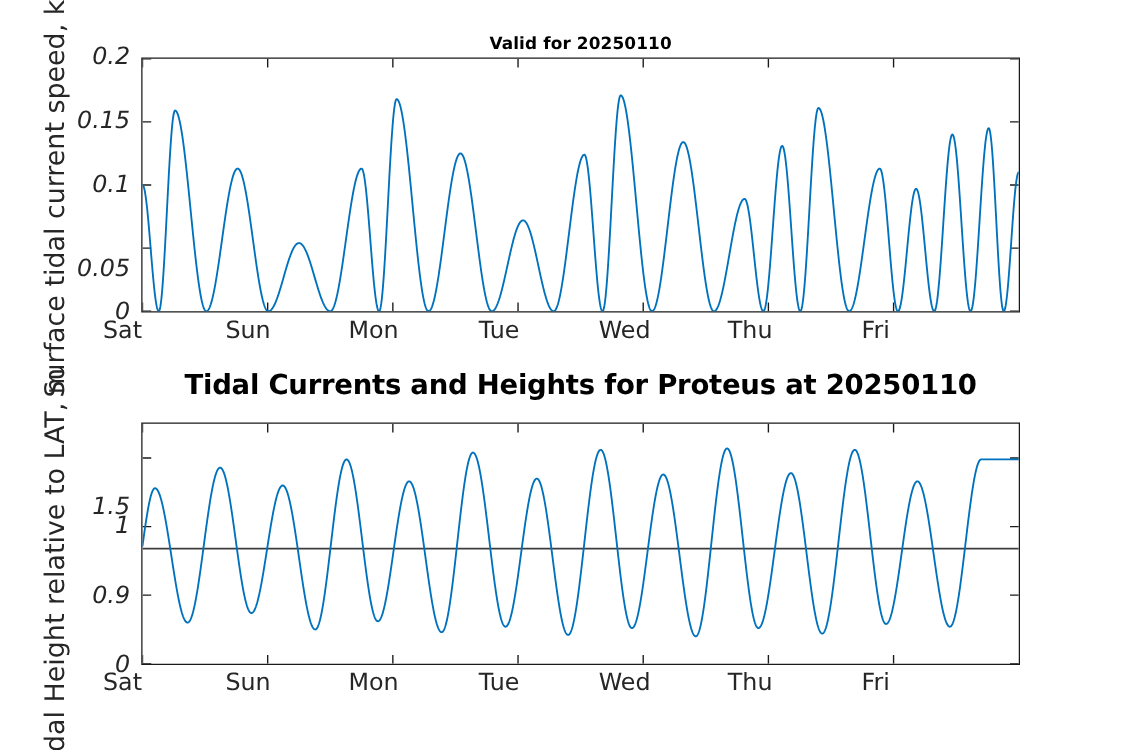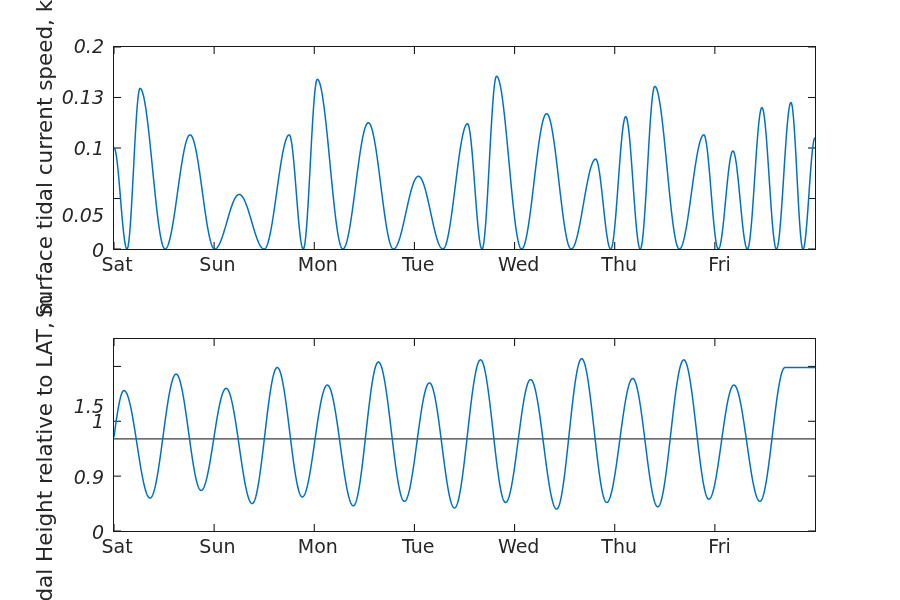--- a/index.html
+++ b/index.html
@@ -88,21 +88,21 @@
   .xtick {
     position: absolute;
     font-size: 19px;
     color: #262626;
     white-space: nowrap;
     transform: translateX(-50%);
     line-height: 1;
   }
   .xtick-row {
     position: absolute;
-    left: 117px;
+    left: 98px;
     width: 703px;
     height: 26px;
   }
   #xtick-row-top    { top: 255px; }
   #xtick-row-bottom { top: 537px; }
 
   
   .ylabel {
     position: absolute;
     font-size: 21.5px;
@@ -121,20 +121,21 @@
   #ylabel-bottom {
     left: 34px;
     top: 620px;
   }
 </style>
 </head>
 <body>
 
 <div id="figure">
 
+  <div id="subtitle-top">Valid for 20250110</div>
 
   <div class="axes-frame" id="axes-top">
     <svg class="plot-svg" id="svg-top" viewBox="0 0 703 204" preserveAspectRatio="none">
         <g stroke="#1a1a1a" stroke-width="1.1" fill="none">
           <line x1="0" y1="204" x2="0" y2="197"></line>
           <line x1="0" y1="0" x2="0" y2="7"></line>
           <line x1="100.42857142857142" y1="204" x2="100.42857142857142" y2="197"></line>
           <line x1="100.42857142857142" y1="0" x2="100.42857142857142" y2="7"></line>
           <line x1="200.85714285714283" y1="204" x2="200.85714285714283" y2="197"></line>
           <line x1="200.85714285714283" y1="0" x2="200.85714285714283" y2="7"></line>
@@ -158,35 +159,36 @@
           <line x1="703" y1="0" x2="696" y2="0"></line>
         </g>
         <polyline points="0.00,102.00 0.29,102.13 0.59,102.51 0.88,103.14 1.17,104.01 1.46,105.13 1.76,106.49 2.05,108.08 2.34,109.90 2.64,111.92 2.93,114.15 3.22,116.58 3.52,119.18 3.81,121.95 4.10,124.88 4.39,127.95 4.69,131.14 4.98,134.44 5.27,137.83 5.57,141.29 5.86,144.82 6.15,148.38 6.44,151.97 6.74,155.57 7.03,159.15 7.32,162.70 7.62,166.20 7.91,169.64 8.20,172.99 8.49,176.24 8.79,179.38 9.08,182.39 9.37,185.25 9.67,187.96 9.96,190.49 10.25,192.83 10.54,194.97 10.84,196.91 11.13,198.63 11.42,200.12 11.72,201.38 12.01,202.39 12.30,203.16 12.60,203.69 12.89,203.96 13.18,203.96 13.47,203.59 13.77,202.81 14.06,201.64 14.35,200.08 14.65,198.14 14.94,195.82 15.23,193.14 15.52,190.11 15.82,186.74 16.11,183.06 16.40,179.08 16.70,174.82 16.99,170.31 17.28,165.56 17.57,160.59 17.87,155.44 18.16,150.13 18.45,144.69 18.75,139.13 19.04,133.49 19.33,127.81 19.63,122.09 19.92,116.38 20.21,110.71 20.50,105.09 20.80,99.57 21.09,94.16 21.38,88.89 21.68,83.79 21.97,78.88 22.26,74.20 22.55,69.75 22.85,65.57 23.14,61.67 23.43,58.08 23.73,54.81 24.02,51.88 24.31,49.30 24.60,47.09 24.90,45.25 25.19,43.80 25.48,42.74 25.78,42.08 26.07,41.82 26.36,41.86 26.66,42.01 26.95,42.26 27.24,42.63 27.53,43.10 27.83,43.68 28.12,44.37 28.41,45.16 28.71,46.06 29.00,47.05 29.29,48.16 29.58,49.36 29.88,50.66 30.17,52.06 30.46,53.55 30.76,55.13 31.05,56.81 31.34,58.58 31.63,60.43 31.93,62.37 32.22,64.38 32.51,66.48 32.81,68.65 33.10,70.89 33.39,73.21 33.69,75.59 33.98,78.04 34.27,80.54 34.56,83.10 34.86,85.72 35.15,88.38 35.44,91.10 35.74,93.85 36.03,96.64 36.32,99.47 36.61,102.33 36.91,105.22 37.20,108.13 37.49,111.06 37.79,114.01 38.08,116.97 38.37,119.94 38.66,122.91 38.96,125.88 39.25,128.85 39.54,131.81 39.84,134.76 40.13,137.69 40.42,140.60 40.72,143.49 41.01,146.35 41.30,149.18 41.59,151.97 41.89,154.72 42.18,157.44 42.47,160.10 42.77,162.72 43.06,165.28 43.35,167.78 43.64,170.23 43.94,172.61 44.23,174.93 44.52,177.17 44.82,179.34 45.11,181.44 45.40,183.45 45.70,185.39 45.99,187.24 46.28,189.01 46.57,190.69 46.87,192.27 47.16,193.76 47.45,195.16 47.75,196.46 48.04,197.66 48.33,198.77 48.62,199.76 48.92,200.66 49.21,201.45 49.50,202.14 49.80,202.72 50.09,203.19 50.38,203.56 50.67,203.81 50.97,203.96 51.26,204.00 51.55,203.95 51.85,203.82 52.14,203.62 52.43,203.34 52.73,202.98 53.02,202.55 53.31,202.04 53.60,201.45 53.90,200.79 54.19,200.06 54.48,199.26 54.78,198.39 55.07,197.44 55.36,196.43 55.65,195.35 55.95,194.20 56.24,192.99 56.53,191.72 56.83,190.39 57.12,188.99 57.41,187.55 57.70,186.04 58.00,184.48 58.29,182.87 58.58,181.21 58.88,179.51 59.17,177.76 59.46,175.97 59.75,174.13 60.05,172.26 60.34,170.36 60.63,168.42 60.93,166.46 61.22,164.47 61.51,162.45 61.81,160.41 62.10,158.35 62.39,156.28 62.68,154.19 62.98,152.09 63.27,149.99 63.56,147.88 63.86,145.77 64.15,143.66 64.44,141.55 64.73,139.45 65.03,137.35 65.32,135.27 65.61,133.21 65.91,131.16 66.20,129.14 66.49,127.13 66.78,125.15 67.08,123.21 67.37,121.29 67.66,119.40 67.96,117.56 68.25,115.75 68.54,113.98 68.84,112.25 69.13,110.57 69.42,108.94 69.71,107.36 70.01,105.83 70.30,104.36 70.59,102.94 70.89,101.58 71.18,100.28 71.47,99.05 71.76,97.87 72.06,96.77 72.35,95.72 72.64,94.75 72.94,93.85 73.23,93.01 73.52,92.25 73.81,91.56 74.11,90.94 74.40,90.40 74.69,89.94 74.99,89.55 75.28,89.23 75.57,89.00 75.87,88.84 76.16,88.75 76.45,88.75 76.74,88.82 77.04,88.98 77.33,89.21 77.62,89.53 77.92,89.92 78.21,90.40 78.50,90.95 78.79,91.58 79.09,92.29 79.38,93.07 79.67,93.92 79.97,94.85 80.26,95.86 80.55,96.93 80.84,98.07 81.14,99.28 81.43,100.56 81.72,101.89 82.02,103.30 82.31,104.76 82.60,106.28 82.90,107.85 83.19,109.48 83.48,111.17 83.77,112.90 84.07,114.67 84.36,116.50 84.65,118.36 84.95,120.26 85.24,122.20 85.53,124.17 85.82,126.18 86.12,128.21 86.41,130.27 86.70,132.35 87.00,134.45 87.29,136.56 87.58,138.70 87.88,140.84 88.17,142.98 88.46,145.14 88.75,147.29 89.05,149.45 89.34,151.60 89.63,153.74 89.93,155.87 90.22,157.99 90.51,160.09 90.80,162.18 91.10,164.24 91.39,166.27 91.68,168.28 91.98,170.26 92.27,172.20 92.56,174.11 92.85,175.98 93.15,177.81 93.44,179.59 93.73,181.33 94.03,183.02 94.32,184.66 94.61,186.24 94.90,187.77 95.20,189.24 95.49,190.65 95.78,192.00 96.08,193.28 96.37,194.50 96.66,195.65 96.96,196.73 97.25,197.75 97.54,198.69 97.83,199.55 98.13,200.35 98.42,201.06 98.71,201.70 99.01,202.27 99.30,202.75 99.59,203.16 99.88,203.49 100.18,203.73 100.47,203.90 100.76,203.99 101.06,204.00 101.35,203.96 101.64,203.89 101.93,203.77 102.23,203.62 102.52,203.43 102.81,203.21 103.11,202.94 103.40,202.64 103.69,202.31 103.99,201.93 104.28,201.52 104.57,201.08 104.86,200.60 105.16,200.09 105.45,199.54 105.74,198.96 106.04,198.35 106.33,197.71 106.62,197.04 106.91,196.35 107.21,195.62 107.50,194.87 107.79,194.09 108.09,193.28 108.38,192.46 108.67,191.61 108.97,190.74 109.26,189.85 109.55,188.94 109.84,188.01 110.14,187.07 110.43,186.11 110.72,185.14 111.02,184.15 111.31,183.16 111.60,182.16 111.89,181.15 112.19,180.13 112.48,179.10 112.77,178.08 113.07,177.05 113.36,176.02 113.65,174.99 113.94,173.96 114.24,172.94 114.53,171.92 114.82,170.91 115.12,169.90 115.41,168.91 115.70,167.92 116.00,166.95 116.29,165.99 116.58,165.04 116.87,164.11 117.17,163.20 117.46,162.31 117.75,161.44 118.05,160.58 118.34,159.75 118.63,158.95 118.92,158.16 119.22,157.41 119.51,156.68 119.80,155.97 120.10,155.30 120.39,154.66 120.68,154.04 120.97,153.46 121.27,152.91 121.56,152.39 121.85,151.91 122.15,151.46 122.44,151.04 122.73,150.67 123.03,150.32 123.32,150.02 123.61,149.75 123.90,149.52 124.20,149.32 124.49,149.17 124.78,149.05 125.08,148.97 125.37,148.93 125.66,148.92 125.95,148.96 126.25,149.03 126.54,149.14 126.83,149.28 127.13,149.46 127.42,149.68 127.71,149.93 128.00,150.22 128.30,150.55 128.59,150.91 128.88,151.30 129.18,151.73 129.47,152.19 129.76,152.68 130.06,153.21 130.35,153.76 130.64,154.35 130.93,154.97 131.23,155.61 131.52,156.29 131.81,156.99 132.11,157.71 132.40,158.46 132.69,159.24 132.98,160.04 133.28,160.86 133.57,161.70 133.86,162.57 134.16,163.45 134.45,164.34 134.74,165.26 135.03,166.19 135.33,167.13 135.62,168.09 135.91,169.05 136.21,170.03 136.50,171.02 136.79,172.01 137.09,173.01 137.38,174.01 137.67,175.02 137.96,176.03 138.26,177.04 138.55,178.05 138.84,179.05 139.14,180.05 139.43,181.05 139.72,182.04 140.01,183.03 140.31,184.00 140.60,184.97 140.89,185.92 141.19,186.87 141.48,187.79 141.77,188.71 142.06,189.60 142.36,190.48 142.65,191.34 142.94,192.18 143.24,193.00 143.53,193.79 143.82,194.56 144.12,195.31 144.41,196.04 144.70,196.73 144.99,197.40 145.29,198.04 145.58,198.66 145.87,199.24 146.17,199.79 146.46,200.31 146.75,200.80 147.04,201.25 147.34,201.68 147.63,202.07 147.92,202.42 148.22,202.74 148.51,203.02 148.80,203.27 149.09,203.48 149.39,203.66 149.68,203.80 149.97,203.90 150.27,203.97 150.56,204.00 150.85,203.98 151.15,203.89 151.44,203.72 151.73,203.47 152.02,203.14 152.32,202.74 152.61,202.26 152.90,201.71 153.20,201.09 153.49,200.39 153.78,199.61 154.07,198.77 154.37,197.85 154.66,196.87 154.95,195.82 155.25,194.70 155.54,193.52 155.83,192.27 156.12,190.97 156.42,189.60 156.71,188.17 157.00,186.69 157.30,185.16 157.59,183.57 157.88,181.93 158.18,180.24 158.47,178.51 158.76,176.74 159.05,174.92 159.35,173.07 159.64,171.18 159.93,169.26 160.23,167.30 160.52,165.32 160.81,163.32 161.10,161.29 161.40,159.24 161.69,157.17 161.98,155.09 162.28,152.99 162.57,150.89 162.86,148.78 163.15,146.67 163.45,144.56 163.74,142.45 164.03,140.35 164.33,138.25 164.62,136.16 164.91,134.09 165.21,132.04 165.50,130.00 165.79,127.99 166.08,126.00 166.38,124.04 166.67,122.11 166.96,120.21 167.26,118.34 167.55,116.52 167.84,114.73 168.13,112.99 168.43,111.29 168.72,109.64 169.01,108.03 169.31,106.48 169.60,104.98 169.89,103.54 170.18,102.16 170.48,100.83 170.77,99.57 171.06,98.37 171.36,97.23 171.65,96.16 171.94,95.16 172.24,94.22 172.53,93.36 172.82,92.57 173.11,91.85 173.41,91.20 173.70,90.63 173.99,90.13 174.29,89.71 174.58,89.36 174.87,89.09 175.16,88.89 175.46,88.78 175.75,88.74 176.04,88.86 176.34,89.23 176.63,89.85 176.92,90.70 177.21,91.80 177.51,93.13 177.80,94.68 178.09,96.46 178.39,98.45 178.68,100.65 178.97,103.04 179.27,105.62 179.56,108.37 179.85,111.29 180.14,114.35 180.44,117.55 180.73,120.88 181.02,124.32 181.32,127.85 181.61,131.45 181.90,135.13 182.19,138.85 182.49,142.60 182.78,146.37 183.07,150.14 183.37,153.89 183.66,157.61 183.95,161.29 184.24,164.89 184.54,168.42 184.83,171.86 185.12,175.18 185.42,178.39 185.71,181.45 186.00,184.37 186.30,187.12 186.59,189.70 186.88,192.09 187.17,194.29 187.47,196.28 187.76,198.06 188.05,199.61 188.35,200.94 188.64,202.04 188.93,202.89 189.22,203.51 189.52,203.88 189.81,204.00 190.10,203.82 190.40,203.27 190.69,202.35 190.98,201.08 191.27,199.45 191.57,197.48 191.86,195.16 192.15,192.52 192.45,189.56 192.74,186.29 193.03,182.74 193.33,178.90 193.62,174.81 193.91,170.48 194.20,165.92 194.50,161.16 194.79,156.22 195.08,151.11 195.38,145.86 195.67,140.50 195.96,135.04 196.25,129.50 196.55,123.92 196.84,118.32 197.13,112.72 197.43,107.14 197.72,101.60 198.01,96.14 198.30,90.78 198.60,85.53 198.89,80.42 199.18,75.48 199.48,70.72 199.77,66.16 200.06,61.83 200.36,57.74 200.65,53.90 200.94,50.35 201.23,47.08 201.53,44.12 201.82,41.48 202.11,39.16 202.41,37.19 202.70,35.56 202.99,34.29 203.28,33.37 203.58,32.82 203.87,32.64 204.16,32.70 204.46,32.86 204.75,33.14 205.04,33.52 205.33,34.02 205.63,34.62 205.92,35.34 206.21,36.16 206.51,37.08 206.80,38.11 207.09,39.25 207.38,40.48 207.68,41.82 207.97,43.26 208.26,44.79 208.56,46.41 208.85,48.14 209.14,49.95 209.44,51.84 209.73,53.83 210.02,55.90 210.31,58.05 210.61,60.27 210.90,62.58 211.19,64.95 211.49,67.39 211.78,69.90 212.07,72.47 212.36,75.10 212.66,77.79 212.95,80.52 213.24,83.31 213.54,86.14 213.83,89.02 214.12,91.93 214.41,94.87 214.71,97.85 215.00,100.85 215.29,103.88 215.59,106.92 215.88,109.98 216.17,113.05 216.47,116.12 216.76,119.20 217.05,122.28 217.34,125.35 217.64,128.41 217.93,131.46 218.22,134.50 218.52,137.51 218.81,140.50 219.10,143.45 219.39,146.38 219.69,149.27 219.98,152.12 220.27,154.93 220.57,157.69 220.86,160.40 221.15,163.05 221.44,165.65 221.74,168.18 222.03,170.65 222.32,173.06 222.62,175.39 222.91,177.65 223.20,179.83 223.50,181.93 223.79,183.95 224.08,185.89 224.37,187.74 224.67,189.50 224.96,191.17 225.25,192.74 225.55,194.22 225.84,195.60 226.13,196.88 226.42,198.05 226.72,199.13 227.01,200.10 227.30,200.97 227.60,201.72 227.89,202.38 228.18,202.92 228.47,203.35 228.77,203.67 229.06,203.89 229.35,203.99 229.65,203.99 229.94,203.90 230.23,203.73 230.53,203.48 230.82,203.14 231.11,202.73 231.40,202.23 231.70,201.66 231.99,201.00 232.28,200.27 232.58,199.46 232.87,198.57 233.16,197.61 233.45,196.57 233.75,195.46 234.04,194.28 234.33,193.03 234.63,191.71 234.92,190.32 235.21,188.87 235.51,187.36 235.80,185.79 236.09,184.16 236.38,182.47 236.68,180.72 236.97,178.93 237.26,177.08 237.56,175.19 237.85,173.25 238.14,171.27 238.43,169.25 238.73,167.19 239.02,165.10 239.31,162.97 239.61,160.82 239.90,158.64 240.19,156.43 240.48,154.21 240.78,151.96 241.07,149.71 241.36,147.43 241.66,145.15 241.95,142.87 242.24,140.58 242.54,138.29 242.83,136.00 243.12,133.72 243.41,131.44 243.71,129.18 244.00,126.93 244.29,124.70 244.59,122.49 244.88,120.30 245.17,118.14 245.46,116.01 245.76,113.90 246.05,111.83 246.34,109.80 246.64,107.81 246.93,105.86 247.22,103.95 247.51,102.09 247.81,100.28 248.10,98.53 248.39,96.82 248.69,95.17 248.98,93.58 249.27,92.05 249.56,90.58 249.86,89.18 250.15,87.84 250.44,86.57 250.74,85.37 251.03,84.24 251.32,83.18 251.62,82.20 251.91,81.29 252.20,80.46 252.49,79.70 252.79,79.02 253.08,78.43 253.37,77.91 253.67,77.47 253.96,77.11 254.25,76.84 254.54,76.64 254.84,76.53 255.13,76.50 255.42,76.56 255.72,76.70 256.01,76.92 256.30,77.23 256.60,77.63 256.89,78.11 257.18,78.67 257.47,79.32 257.77,80.05 258.06,80.85 258.35,81.74 258.65,82.71 258.94,83.75 259.23,84.87 259.52,86.07 259.82,87.34 260.11,88.68 260.40,90.08 260.70,91.56 260.99,93.10 261.28,94.70 261.57,96.37 261.87,98.09 262.16,99.87 262.45,101.71 262.75,103.59 263.04,105.53 263.33,107.51 263.63,109.54 263.92,111.61 264.21,113.71 264.50,115.85 264.80,118.03 265.09,120.23 265.38,122.46 265.68,124.72 265.97,127.00 266.26,129.29 266.55,131.60 266.85,133.92 267.14,136.25 267.43,138.58 267.73,140.92 268.02,143.25 268.31,145.58 268.60,147.91 268.90,150.22 269.19,152.52 269.48,154.81 269.78,157.07 270.07,159.31 270.36,161.53 270.65,163.72 270.95,165.87 271.24,168.00 271.53,170.08 271.83,172.12 272.12,174.13 272.41,176.08 272.71,177.99 273.00,179.85 273.29,181.65 273.58,183.40 273.88,185.09 274.17,186.72 274.46,188.29 274.76,189.79 275.05,191.23 275.34,192.60 275.63,193.90 275.93,195.12 276.22,196.27 276.51,197.35 276.81,198.35 277.10,199.27 277.39,200.12 277.69,200.88 277.98,201.56 278.27,202.16 278.56,202.68 278.86,203.11 279.15,203.45 279.44,203.72 279.74,203.89 280.03,203.99 280.32,204.00 280.61,203.95 280.91,203.85 281.20,203.71 281.49,203.52 281.79,203.28 282.08,202.99 282.37,202.65 282.66,202.26 282.96,201.83 283.25,201.35 283.54,200.83 283.84,200.26 284.13,199.64 284.42,198.98 284.71,198.28 285.01,197.54 285.30,196.76 285.59,195.94 285.89,195.08 286.18,194.18 286.47,193.24 286.77,192.28 287.06,191.27 287.35,190.24 287.64,189.17 287.94,188.08 288.23,186.96 288.52,185.81 288.82,184.63 289.11,183.43 289.40,182.22 289.69,180.98 289.99,179.72 290.28,178.44 290.57,177.15 290.87,175.85 291.16,174.54 291.45,173.21 291.75,171.88 292.04,170.54 292.33,169.20 292.62,167.86 292.92,166.51 293.21,165.17 293.50,163.82 293.80,162.49 294.09,161.16 294.38,159.83 294.67,158.52 294.97,157.22 295.26,155.93 295.55,154.66 295.85,153.41 296.14,152.17 296.43,150.95 296.72,149.76 297.02,148.59 297.31,147.44 297.60,146.32 297.90,145.23 298.19,144.17 298.48,143.14 298.77,142.14 299.07,141.18 299.36,140.25 299.65,139.36 299.95,138.50 300.24,137.69 300.53,136.91 300.83,136.17 301.12,135.48 301.41,134.83 301.70,134.22 302.00,133.66 302.29,133.14 302.58,132.67 302.88,132.24 303.17,131.86 303.46,131.53 303.75,131.25 304.05,131.01 304.34,130.83 304.63,130.69 304.93,130.60 305.22,130.56 305.51,130.57 305.81,130.64 306.10,130.75 306.39,130.91 306.68,131.13 306.98,131.40 307.27,131.71 307.56,132.08 307.86,132.49 308.15,132.96 308.44,133.47 308.73,134.03 309.03,134.63 309.32,135.29 309.61,135.98 309.91,136.72 310.20,137.50 310.49,138.33 310.78,139.19 311.08,140.10 311.37,141.04 311.66,142.02 311.96,143.03 312.25,144.08 312.54,145.16 312.83,146.27 313.13,147.41 313.42,148.58 313.71,149.78 314.01,151.00 314.30,152.24 314.59,153.50 314.89,154.78 315.18,156.08 315.47,157.40 315.76,158.73 316.06,160.07 316.35,161.42 316.64,162.78 316.94,164.14 317.23,165.51 317.52,166.89 317.81,168.26 318.11,169.63 318.40,171.00 318.69,172.36 318.99,173.72 319.28,175.07 319.57,176.40 319.87,177.73 320.16,179.04 320.45,180.33 320.74,181.60 321.04,182.86 321.33,184.09 321.62,185.30 321.92,186.48 322.21,187.64 322.50,188.77 322.79,189.87 323.09,190.93 323.38,191.97 323.67,192.97 323.97,193.93 324.26,194.86 324.55,195.74 324.84,196.59 325.14,197.40 325.43,198.16 325.72,198.88 326.02,199.56 326.31,200.19 326.60,200.78 326.89,201.32 327.19,201.81 327.48,202.25 327.77,202.65 328.07,202.99 328.36,203.28 328.65,203.53 328.95,203.72 329.24,203.87 329.53,203.96 329.82,204.00 330.12,203.98 330.41,203.87 330.70,203.67 331.00,203.39 331.29,203.02 331.58,202.56 331.87,202.02 332.17,201.39 332.46,200.67 332.75,199.87 333.05,198.99 333.34,198.03 333.63,196.98 333.93,195.86 334.22,194.66 334.51,193.39 334.80,192.04 335.10,190.62 335.39,189.13 335.68,187.58 335.98,185.95 336.27,184.27 336.56,182.52 336.85,180.72 337.15,178.85 337.44,176.94 337.73,174.98 338.03,172.96 338.32,170.91 338.61,168.81 338.90,166.67 339.20,164.49 339.49,162.28 339.78,160.04 340.08,157.78 340.37,155.49 340.66,153.18 340.95,150.85 341.25,148.51 341.54,146.16 341.83,143.80 342.13,141.44 342.42,139.07 342.71,136.71 343.01,134.35 343.30,132.00 343.59,129.67 343.88,127.35 344.18,125.05 344.47,122.77 344.76,120.51 345.06,118.29 345.35,116.09 345.64,113.93 345.93,111.81 346.23,109.73 346.52,107.69 346.81,105.70 347.11,103.75 347.40,101.86 347.69,100.02 347.99,98.24 348.28,96.52 348.57,94.86 348.86,93.27 349.16,91.74 349.45,90.28 349.74,88.89 350.04,87.58 350.33,86.33 350.62,85.17 350.91,84.08 351.21,83.07 351.50,82.14 351.79,81.30 352.09,80.53 352.38,79.85 352.67,79.26 352.96,78.75 353.26,78.33 353.55,78.00 353.84,77.75 354.14,77.59 354.43,77.52 354.72,77.58 355.01,77.89 355.31,78.45 355.60,79.25 355.89,80.31 356.19,81.60 356.48,83.13 356.77,84.89 357.07,86.87 357.36,89.07 357.65,91.47 357.94,94.07 358.24,96.86 358.53,99.82 358.82,102.94 359.12,106.22 359.41,109.64 359.70,113.17 359.99,116.82 360.29,120.57 360.58,124.39 360.87,128.28 361.17,132.22 361.46,136.20 361.75,140.19 362.05,144.18 362.34,148.16 362.63,152.12 362.92,156.02 363.22,159.87 363.51,163.64 363.80,167.31 364.10,170.89 364.39,174.34 364.68,177.65 364.97,180.82 365.27,183.83 365.56,186.67 365.85,189.33 366.15,191.79 366.44,194.04 366.73,196.09 367.02,197.91 367.32,199.51 367.61,200.87 367.90,201.99 368.20,202.87 368.49,203.50 368.78,203.87 369.07,204.00 369.37,203.83 369.66,203.30 369.95,202.44 370.25,201.23 370.54,199.68 370.83,197.81 371.13,195.61 371.42,193.09 371.71,190.27 372.00,187.16 372.30,183.77 372.59,180.10 372.88,176.19 373.18,172.04 373.47,167.67 373.76,163.09 374.05,158.33 374.35,153.41 374.64,148.34 374.93,143.14 375.23,137.84 375.52,132.45 375.81,127.00 376.11,121.51 376.40,116.00 376.69,110.50 376.98,105.02 377.28,99.58 377.57,94.22 377.86,88.94 378.16,83.78 378.45,78.75 378.74,73.87 379.03,69.16 379.33,64.64 379.62,60.33 379.91,56.25 380.21,52.40 380.50,48.82 380.79,45.50 381.08,42.47 381.38,39.74 381.67,37.31 381.96,35.20 382.26,33.42 382.55,31.97 382.84,30.86 383.14,30.09 383.43,29.67 383.72,29.58 384.01,29.68 384.31,29.89 384.60,30.21 384.89,30.65 385.19,31.21 385.48,31.88 385.77,32.67 386.06,33.57 386.36,34.58 386.65,35.70 386.94,36.94 387.24,38.27 387.53,39.72 387.82,41.26 388.11,42.91 388.41,44.66 388.70,46.50 388.99,48.44 389.29,50.47 389.58,52.59 389.87,54.80 390.16,57.09 390.46,59.46 390.75,61.91 391.04,64.43 391.34,67.02 391.63,69.68 391.92,72.40 392.22,75.18 392.51,78.01 392.80,80.90 393.09,83.84 393.39,86.82 393.68,89.84 393.97,92.90 394.27,95.99 394.56,99.10 394.85,102.25 395.14,105.41 395.44,108.58 395.73,111.77 396.02,114.96 396.32,118.16 396.61,121.35 396.90,124.54 397.20,127.72 397.49,130.88 397.78,134.03 398.07,137.15 398.37,140.24 398.66,143.30 398.95,146.33 399.25,149.32 399.54,152.26 399.83,155.16 400.12,158.00 400.42,160.79 400.71,163.52 401.00,166.19 401.30,168.79 401.59,171.32 401.88,173.77 402.17,176.16 402.47,178.46 402.76,180.68 403.05,182.81 403.35,184.85 403.64,186.80 403.93,188.66 404.23,190.42 404.52,192.09 404.81,193.65 405.10,195.11 405.40,196.46 405.69,197.71 405.98,198.84 406.28,199.87 406.57,200.79 406.86,201.59 407.15,202.28 407.45,202.85 407.74,203.31 408.03,203.65 408.33,203.88 408.62,203.99 408.91,203.99 409.20,203.89 409.50,203.70 409.79,203.42 410.08,203.04 410.38,202.58 410.67,202.03 410.96,201.39 411.25,200.66 411.55,199.84 411.84,198.93 412.13,197.95 412.43,196.87 412.72,195.72 413.01,194.48 413.31,193.17 413.60,191.78 413.89,190.31 414.18,188.77 414.48,187.16 414.77,185.48 415.06,183.73 415.36,181.92 415.65,180.04 415.94,178.11 416.23,176.12 416.53,174.07 416.82,171.98 417.11,169.83 417.41,167.64 417.70,165.40 417.99,163.13 418.28,160.82 418.58,158.47 418.87,156.10 419.16,153.69 419.46,151.27 419.75,148.82 420.04,146.35 420.34,143.87 420.63,141.38 420.92,138.88 421.21,136.38 421.51,133.87 421.80,131.37 422.09,128.87 422.39,126.39 422.68,123.91 422.97,121.45 423.26,119.01 423.56,116.59 423.85,114.20 424.14,111.84 424.44,109.51 424.73,107.21 425.02,104.95 425.32,102.74 425.61,100.56 425.90,98.44 426.19,96.36 426.49,94.34 426.78,92.37 427.07,90.47 427.37,88.62 427.66,86.83 427.95,85.11 428.24,83.46 428.54,81.88 428.83,80.37 429.12,78.94 429.42,77.58 429.71,76.30 430.00,75.10 430.29,73.98 430.59,72.94 430.88,71.99 431.17,71.12 431.47,70.34 431.76,69.65 432.05,69.04 432.34,68.53 432.64,68.11 432.93,67.77 433.22,67.53 433.52,67.38 433.81,67.32 434.10,67.36 434.40,67.48 434.69,67.71 434.98,68.03 435.27,68.44 435.57,68.95 435.86,69.56 436.15,70.25 436.45,71.04 436.74,71.91 437.03,72.88 437.32,73.93 437.62,75.07 437.91,76.29 438.20,77.60 438.50,78.99 438.79,80.46 439.08,82.00 439.38,83.62 439.67,85.32 439.96,87.08 440.25,88.91 440.55,90.81 440.84,92.77 441.13,94.79 441.43,96.86 441.72,98.99 442.01,101.17 442.30,103.40 442.60,105.68 442.89,108.00 443.18,110.35 443.48,112.74 443.77,115.17 444.06,117.62 444.35,120.10 444.65,122.60 444.94,125.11 445.23,127.65 445.53,130.19 445.82,132.74 446.11,135.29 446.41,137.85 446.70,140.40 446.99,142.95 447.28,145.48 447.58,148.01 447.87,150.51 448.16,152.99 448.46,155.45 448.75,157.89 449.04,160.29 449.33,162.65 449.63,164.98 449.92,167.27 450.21,169.51 450.51,171.71 450.80,173.86 451.09,175.95 451.38,177.98 451.68,179.96 451.97,181.87 452.26,183.72 452.56,185.51 452.85,187.22 453.14,188.86 453.43,190.43 453.73,191.92 454.02,193.33 454.31,194.66 454.61,195.91 454.90,197.07 455.19,198.15 455.49,199.14 455.78,200.04 456.07,200.86 456.36,201.58 456.66,202.20 456.95,202.74 457.24,203.18 457.54,203.53 457.83,203.78 458.12,203.94 458.41,204.00 458.71,203.98 459.00,203.89 459.29,203.74 459.59,203.53 459.88,203.25 460.17,202.92 460.47,202.52 460.76,202.05 461.05,201.53 461.34,200.95 461.64,200.31 461.93,199.61 462.22,198.85 462.52,198.04 462.81,197.17 463.10,196.25 463.39,195.27 463.69,194.25 463.98,193.17 464.27,192.05 464.57,190.88 464.86,189.66 465.15,188.40 465.44,187.10 465.74,185.76 466.03,184.38 466.32,182.96 466.62,181.51 466.91,180.03 467.20,178.52 467.50,176.98 467.79,175.42 468.08,173.83 468.37,172.22 468.67,170.59 468.96,168.95 469.25,167.29 469.55,165.61 469.84,163.93 470.13,162.24 470.42,160.55 470.72,158.85 471.01,157.16 471.30,155.46 471.60,153.77 471.89,152.08 472.18,150.41 472.47,148.75 472.77,147.10 473.06,145.46 473.35,143.85 473.65,142.25 473.94,140.68 474.23,139.13 474.52,137.62 474.82,136.13 475.11,134.67 475.40,133.24 475.70,131.85 475.99,130.50 476.28,129.19 476.58,127.92 476.87,126.69 477.16,125.50 477.45,124.36 477.75,123.27 478.04,122.23 478.33,121.24 478.63,120.31 478.92,119.42 479.21,118.59 479.50,117.82 479.80,117.10 480.09,116.45 480.38,115.85 480.68,115.31 480.97,114.83 481.26,114.41 481.55,114.06 481.85,113.76 482.14,113.53 482.43,113.37 482.73,113.26 483.02,113.22 483.31,113.28 483.61,113.51 483.90,113.91 484.19,114.47 484.48,115.20 484.78,116.09 485.07,117.14 485.36,118.35 485.66,119.70 485.95,121.20 486.24,122.84 486.53,124.61 486.83,126.51 487.12,128.53 487.41,130.67 487.71,132.90 488.00,135.23 488.29,137.65 488.59,140.15 488.88,142.71 489.17,145.34 489.46,148.01 489.76,150.73 490.05,153.47 490.34,156.23 490.64,159.01 490.93,161.78 491.22,164.53 491.51,167.27 491.81,169.97 492.10,172.64 492.39,175.25 492.69,177.79 492.98,180.27 493.27,182.66 493.56,184.97 493.86,187.17 494.15,189.28 494.44,191.26 494.74,193.12 495.03,194.86 495.32,196.46 495.61,197.92 495.91,199.23 496.20,200.39 496.49,201.40 496.79,202.24 497.08,202.92 497.37,203.44 497.67,203.79 497.96,203.97 498.25,203.98 498.54,203.75 498.84,203.27 499.13,202.54 499.42,201.57 499.72,200.36 500.01,198.91 500.30,197.24 500.59,195.34 500.89,193.22 501.18,190.90 501.47,188.37 501.77,185.65 502.06,182.75 502.35,179.69 502.64,176.46 502.94,173.09 503.23,169.58 503.52,165.95 503.82,162.22 504.11,158.39 504.40,154.48 504.70,150.51 504.99,146.49 505.28,142.43 505.57,138.36 505.87,134.28 506.16,130.21 506.45,126.16 506.75,122.16 507.04,118.21 507.33,114.34 507.62,110.55 507.92,106.86 508.21,103.28 508.50,99.83 508.80,96.52 509.09,93.36 509.38,90.36 509.68,87.54 509.97,84.90 510.26,82.46 510.55,80.23 510.85,78.20 511.14,76.40 511.43,74.82 511.73,73.47 512.02,72.36 512.31,71.50 512.60,70.88 512.90,70.50 513.19,70.38 513.48,70.51 513.78,70.91 514.07,71.58 514.36,72.50 514.65,73.69 514.95,75.13 515.24,76.81 515.53,78.74 515.83,80.90 516.12,83.28 516.41,85.88 516.71,88.69 517.00,91.68 517.29,94.86 517.58,98.21 517.88,101.72 518.17,105.36 518.46,109.14 518.76,113.02 519.05,117.00 519.34,121.07 519.63,125.19 519.93,129.37 520.22,133.57 520.51,137.79 520.81,142.01 521.10,146.21 521.39,150.37 521.68,154.48 521.98,158.52 522.27,162.48 522.56,166.33 522.86,170.07 523.15,173.68 523.44,177.14 523.74,180.44 524.03,183.57 524.32,186.52 524.61,189.26 524.91,191.80 525.20,194.12 525.49,196.22 525.79,198.08 526.08,199.69 526.37,201.06 526.66,202.17 526.96,203.02 527.25,203.61 527.54,203.93 527.84,203.99 528.13,203.73 528.42,203.14 528.71,202.24 529.01,201.01 529.30,199.46 529.59,197.61 529.89,195.45 530.18,193.00 530.47,190.26 530.76,187.26 531.06,183.99 531.35,180.47 531.64,176.72 531.94,172.75 532.23,168.58 532.52,164.22 532.82,159.69 533.11,155.02 533.40,150.21 533.69,145.28 533.99,140.26 534.28,135.17 534.57,130.03 534.87,124.85 535.16,119.67 535.45,114.49 535.74,109.34 536.04,104.24 536.33,99.21 536.62,94.27 536.92,89.44 537.21,84.74 537.50,80.19 537.79,75.81 538.09,71.61 538.38,67.61 538.67,63.83 538.97,60.28 539.26,56.97 539.55,53.93 539.85,51.15 540.14,48.66 540.43,46.46 540.72,44.56 541.02,42.97 541.31,41.70 541.60,40.75 541.90,40.11 542.19,39.81 542.48,39.80 542.77,39.92 543.07,40.16 543.36,40.51 543.65,40.98 543.95,41.56 544.24,42.25 544.53,43.05 544.83,43.96 545.12,44.98 545.41,46.11 545.70,47.35 546.00,48.69 546.29,50.13 546.58,51.67 546.88,53.31 547.17,55.05 547.46,56.88 547.75,58.80 548.05,60.81 548.34,62.91 548.63,65.08 548.93,67.34 549.22,69.67 549.51,72.08 549.80,74.55 550.10,77.10 550.39,79.70 550.68,82.36 550.98,85.08 551.27,87.85 551.56,90.67 551.86,93.53 552.15,96.43 552.44,99.37 552.73,102.34 553.03,105.33 553.32,108.35 553.61,111.39 553.91,114.44 554.20,117.51 554.49,120.57 554.78,123.64 555.08,126.71 555.37,129.77 555.66,132.82 555.96,135.86 556.25,138.88 556.54,141.87 556.83,144.83 557.13,147.76 557.42,150.66 557.71,153.51 558.01,156.33 558.30,159.09 558.59,161.80 558.88,164.46 559.18,167.05 559.47,169.58 559.76,172.05 560.06,174.44 560.35,176.77 560.64,179.01 560.94,181.18 561.23,183.26 561.52,185.26 561.81,187.17 562.11,188.98 562.40,190.71 562.69,192.33 562.99,193.86 563.28,195.29 563.57,196.61 563.86,197.83 564.16,198.95 564.45,199.95 564.74,200.85 565.04,201.64 565.33,202.31 565.62,202.88 565.91,203.33 566.21,203.66 566.50,203.88 566.79,203.99 567.09,203.99 567.38,203.90 567.67,203.73 567.97,203.49 568.26,203.16 568.55,202.75 568.84,202.27 569.14,201.70 569.43,201.06 569.72,200.35 570.02,199.55 570.31,198.69 570.60,197.75 570.89,196.73 571.19,195.65 571.48,194.50 571.77,193.28 572.07,192.00 572.36,190.65 572.65,189.24 572.95,187.77 573.24,186.24 573.53,184.66 573.82,183.02 574.12,181.33 574.41,179.59 574.70,177.81 575.00,175.98 575.29,174.11 575.58,172.20 575.87,170.26 576.17,168.28 576.46,166.27 576.75,164.24 577.05,162.18 577.34,160.09 577.63,157.99 577.92,155.87 578.22,153.74 578.51,151.60 578.80,149.45 579.10,147.29 579.39,145.14 579.68,142.98 579.98,140.84 580.27,138.70 580.56,136.56 580.85,134.45 581.15,132.35 581.44,130.27 581.73,128.21 582.03,126.18 582.32,124.17 582.61,122.20 582.90,120.26 583.20,118.36 583.49,116.50 583.78,114.67 584.08,112.90 584.37,111.17 584.66,109.48 584.95,107.85 585.25,106.28 585.54,104.76 585.83,103.30 586.13,101.89 586.42,100.56 586.71,99.28 587.00,98.07 587.30,96.93 587.59,95.86 587.88,94.85 588.18,93.92 588.47,93.07 588.76,92.29 589.06,91.58 589.35,90.95 589.64,90.40 589.93,89.92 590.23,89.53 590.52,89.21 590.81,88.98 591.11,88.82 591.40,88.75 591.69,88.78 591.98,89.02 592.28,89.50 592.57,90.20 592.86,91.13 593.16,92.28 593.45,93.64 593.74,95.21 594.03,96.99 594.33,98.96 594.62,101.13 594.91,103.47 595.21,105.99 595.50,108.67 595.79,111.49 596.09,114.46 596.38,117.56 596.67,120.76 596.96,124.08 597.26,127.48 597.55,130.95 597.84,134.49 598.14,138.07 598.43,141.69 598.72,145.33 599.01,148.97 599.31,152.60 599.60,156.21 599.89,159.77 600.19,163.29 600.48,166.73 600.77,170.10 601.07,173.36 601.36,176.53 601.65,179.57 601.94,182.48 602.24,185.24 602.53,187.85 602.82,190.29 603.12,192.56 603.41,194.65 603.70,196.54 603.99,198.23 604.29,199.71 604.58,200.98 604.87,202.04 605.17,202.87 605.46,203.47 605.75,203.85 606.04,204.00 606.34,203.93 606.63,203.66 606.92,203.20 607.22,202.54 607.51,201.69 607.80,200.65 608.10,199.43 608.39,198.03 608.68,196.45 608.97,194.71 609.27,192.81 609.56,190.75 609.85,188.55 610.15,186.21 610.44,183.75 610.73,181.17 611.02,178.49 611.32,175.71 611.61,172.84 611.90,169.90 612.20,166.90 612.49,163.85 612.78,160.77 613.07,157.65 613.37,154.53 613.66,151.41 613.95,148.29 614.25,145.21 614.54,142.16 614.83,139.16 615.13,136.22 615.42,133.35 615.71,130.57 616.00,127.89 616.30,125.31 616.59,122.85 616.88,120.51 617.18,118.31 617.47,116.25 617.76,114.35 618.05,112.61 618.35,111.03 618.64,109.63 618.93,108.41 619.23,107.37 619.52,106.52 619.81,105.86 620.10,105.40 620.40,105.13 620.69,105.06 620.98,105.19 621.28,105.51 621.57,106.03 621.86,106.75 622.15,107.65 622.45,108.74 622.74,110.01 623.03,111.47 623.33,113.09 623.62,114.88 623.91,116.83 624.21,118.92 624.50,121.16 624.79,123.54 625.08,126.03 625.38,128.64 625.67,131.36 625.96,134.16 626.26,137.05 626.55,140.01 626.84,143.02 627.13,146.09 627.43,149.18 627.72,152.30 628.01,155.42 628.31,158.54 628.60,161.65 628.89,164.73 629.18,167.76 629.48,170.75 629.77,173.67 630.06,176.51 630.36,179.27 630.65,181.92 630.94,184.47 631.24,186.90 631.53,189.19 631.82,191.35 632.11,193.37 632.41,195.22 632.70,196.92 632.99,198.44 633.29,199.80 633.58,200.97 633.87,201.95 634.16,202.75 634.46,203.35 634.75,203.76 635.04,203.97 635.34,203.97 635.63,203.71 635.92,203.16 636.22,202.33 636.51,201.22 636.80,199.84 637.09,198.19 637.39,196.28 637.68,194.11 637.97,191.70 638.27,189.05 638.56,186.17 638.85,183.09 639.14,179.80 639.44,176.32 639.73,172.67 640.02,168.86 640.32,164.90 640.61,160.81 640.90,156.62 641.19,152.32 641.49,147.95 641.78,143.51 642.07,139.04 642.37,134.53 642.66,130.02 642.95,125.52 643.25,121.05 643.54,116.62 643.83,112.26 644.12,107.98 644.42,103.79 644.71,99.73 645.00,95.79 645.30,92.00 645.59,88.37 645.88,84.92 646.17,81.66 646.47,78.60 646.76,75.76 647.05,73.14 647.35,70.77 647.64,68.63 647.93,66.76 648.22,65.15 648.52,63.80 648.81,62.73 649.10,61.94 649.40,61.44 649.69,61.21 649.98,61.27 650.27,61.62 650.57,62.25 650.86,63.16 651.15,64.35 651.45,65.80 651.74,67.53 652.03,69.52 652.33,71.76 652.62,74.24 652.91,76.95 653.20,79.89 653.50,83.03 653.79,86.38 654.08,89.91 654.38,93.60 654.67,97.46 654.96,101.45 655.25,105.57 655.55,109.80 655.84,114.12 656.13,118.51 656.43,122.96 656.72,127.45 657.01,131.96 657.30,136.47 657.60,140.96 657.89,145.42 658.18,149.83 658.48,154.17 658.77,158.43 659.06,162.58 659.36,166.61 659.65,170.51 659.94,174.25 660.23,177.83 660.53,181.23 660.82,184.44 661.11,187.43 661.41,190.21 661.70,192.76 661.99,195.07 662.28,197.13 662.58,198.93 662.87,200.47 663.16,201.73 663.46,202.72 663.75,203.43 664.04,203.86 664.34,204.00 664.63,203.85 664.92,203.41 665.21,202.68 665.51,201.65 665.80,200.34 666.09,198.75 666.39,196.88 666.68,194.75 666.97,192.36 667.26,189.72 667.56,186.84 667.85,183.74 668.14,180.42 668.44,176.90 668.73,173.19 669.02,169.31 669.31,165.28 669.61,161.10 669.90,156.80 670.19,152.39 670.49,147.90 670.78,143.33 671.07,138.71 671.37,134.05 671.66,129.38 671.95,124.71 672.24,120.07 672.54,115.46 672.83,110.91 673.12,106.44 673.42,102.06 673.71,97.79 674.00,93.65 674.29,89.66 674.59,85.83 674.88,82.18 675.17,78.71 675.47,75.45 675.76,72.41 676.05,69.60 676.34,67.03 676.64,64.71 676.93,62.66 677.22,60.87 677.52,59.36 677.81,58.13 678.10,57.19 678.39,56.53 678.69,56.18 678.98,56.12 679.27,56.46 679.57,57.22 679.86,58.42 680.15,60.02 680.45,62.04 680.74,64.46 681.03,67.25 681.32,70.41 681.62,73.92 681.91,77.76 682.20,81.90 682.50,86.32 682.79,91.00 683.08,95.90 683.37,101.01 683.67,106.28 683.96,111.69 684.25,117.21 684.55,122.80 684.84,128.44 685.13,134.08 685.42,139.70 685.72,145.27 686.01,150.74 686.30,156.10 686.60,161.30 686.89,166.32 687.18,171.13 687.48,175.71 687.77,180.01 688.06,184.02 688.35,187.72 688.65,191.09 688.94,194.09 689.23,196.73 689.53,198.97 689.82,200.82 690.11,202.25 690.40,203.26 690.70,203.84 690.99,204.00 691.28,203.79 691.58,203.25 691.87,202.39 692.16,201.22 692.46,199.73 692.75,197.94 693.04,195.86 693.33,193.50 693.63,190.88 693.92,188.00 694.21,184.89 694.51,181.56 694.80,178.04 695.09,174.35 695.38,170.49 695.68,166.51 695.97,162.42 696.26,158.24 696.56,154.01 696.85,149.74 697.14,145.45 697.43,141.18 697.73,136.96 698.02,132.79 698.31,128.71 698.61,124.75 698.90,120.92 699.19,117.24 699.49,113.75 699.78,110.45 700.07,107.38 700.36,104.53 700.66,101.95 700.95,99.62 701.24,97.59 701.54,95.84 701.83,94.40 702.12,93.27 702.41,92.45 702.71,91.96 703.00,91.80" fill="none" stroke="#0072BD" stroke-width="1.5" stroke-linejoin="round" stroke-linecap="round"></polyline>
       </svg>
   </div>
 
   <div class="ytick-col" id="ytick-col-top">
       <div class="ytick" style="top: 204px;">0</div>
       <div class="ytick" style="top: 153px; margin-top: 16px;">0.05</div>
       <div class="ytick" style="top: 102px;">0.1</div>
-      <div class="ytick" style="top: 51px;">0.13</div>
+      <div class="ytick" style="top: 51px;">0.15</div>
       <div class="ytick" style="top: 0px;">0.2</div>
     </div>
   <div class="xtick-row" id="xtick-row-top">
       <div class="xtick" style="left: 0px;">Sat</div>
       <div class="xtick" style="left: 100.429px;">Sun</div>
       <div class="xtick" style="left: 200.857px;">Mon</div>
       <div class="xtick" style="left: 301.286px;">Tue</div>
       <div class="xtick" style="left: 401.714px;">Wed</div>
       <div class="xtick" style="left: 502.143px;">Thu</div>
       <div class="xtick" style="left: 602.571px;">Fri</div>
     </div>
 
   <div class="ylabel" id="ylabel-top">Surface tidal current speed, kn</div>
 
+  <div id="title-main">Tidal Currents and Heights for Proteus at 20250110</div>
 
   <div class="axes-frame" id="axes-bottom">
     <svg class="plot-svg" id="svg-bottom" viewBox="0 0 703 194" preserveAspectRatio="none">
         <g stroke="#1a1a1a" stroke-width="1.1" fill="none">
           <line x1="0" y1="194" x2="0" y2="187"></line>
           <line x1="0" y1="0" x2="0" y2="7"></line>
           <line x1="100.42857142857142" y1="194" x2="100.42857142857142" y2="187"></line>
           <line x1="100.42857142857142" y1="0" x2="100.42857142857142" y2="7"></line>
           <line x1="200.85714285714283" y1="194" x2="200.85714285714283" y2="187"></line>
           <line x1="200.85714285714283" y1="0" x2="200.85714285714283" y2="7"></line>

